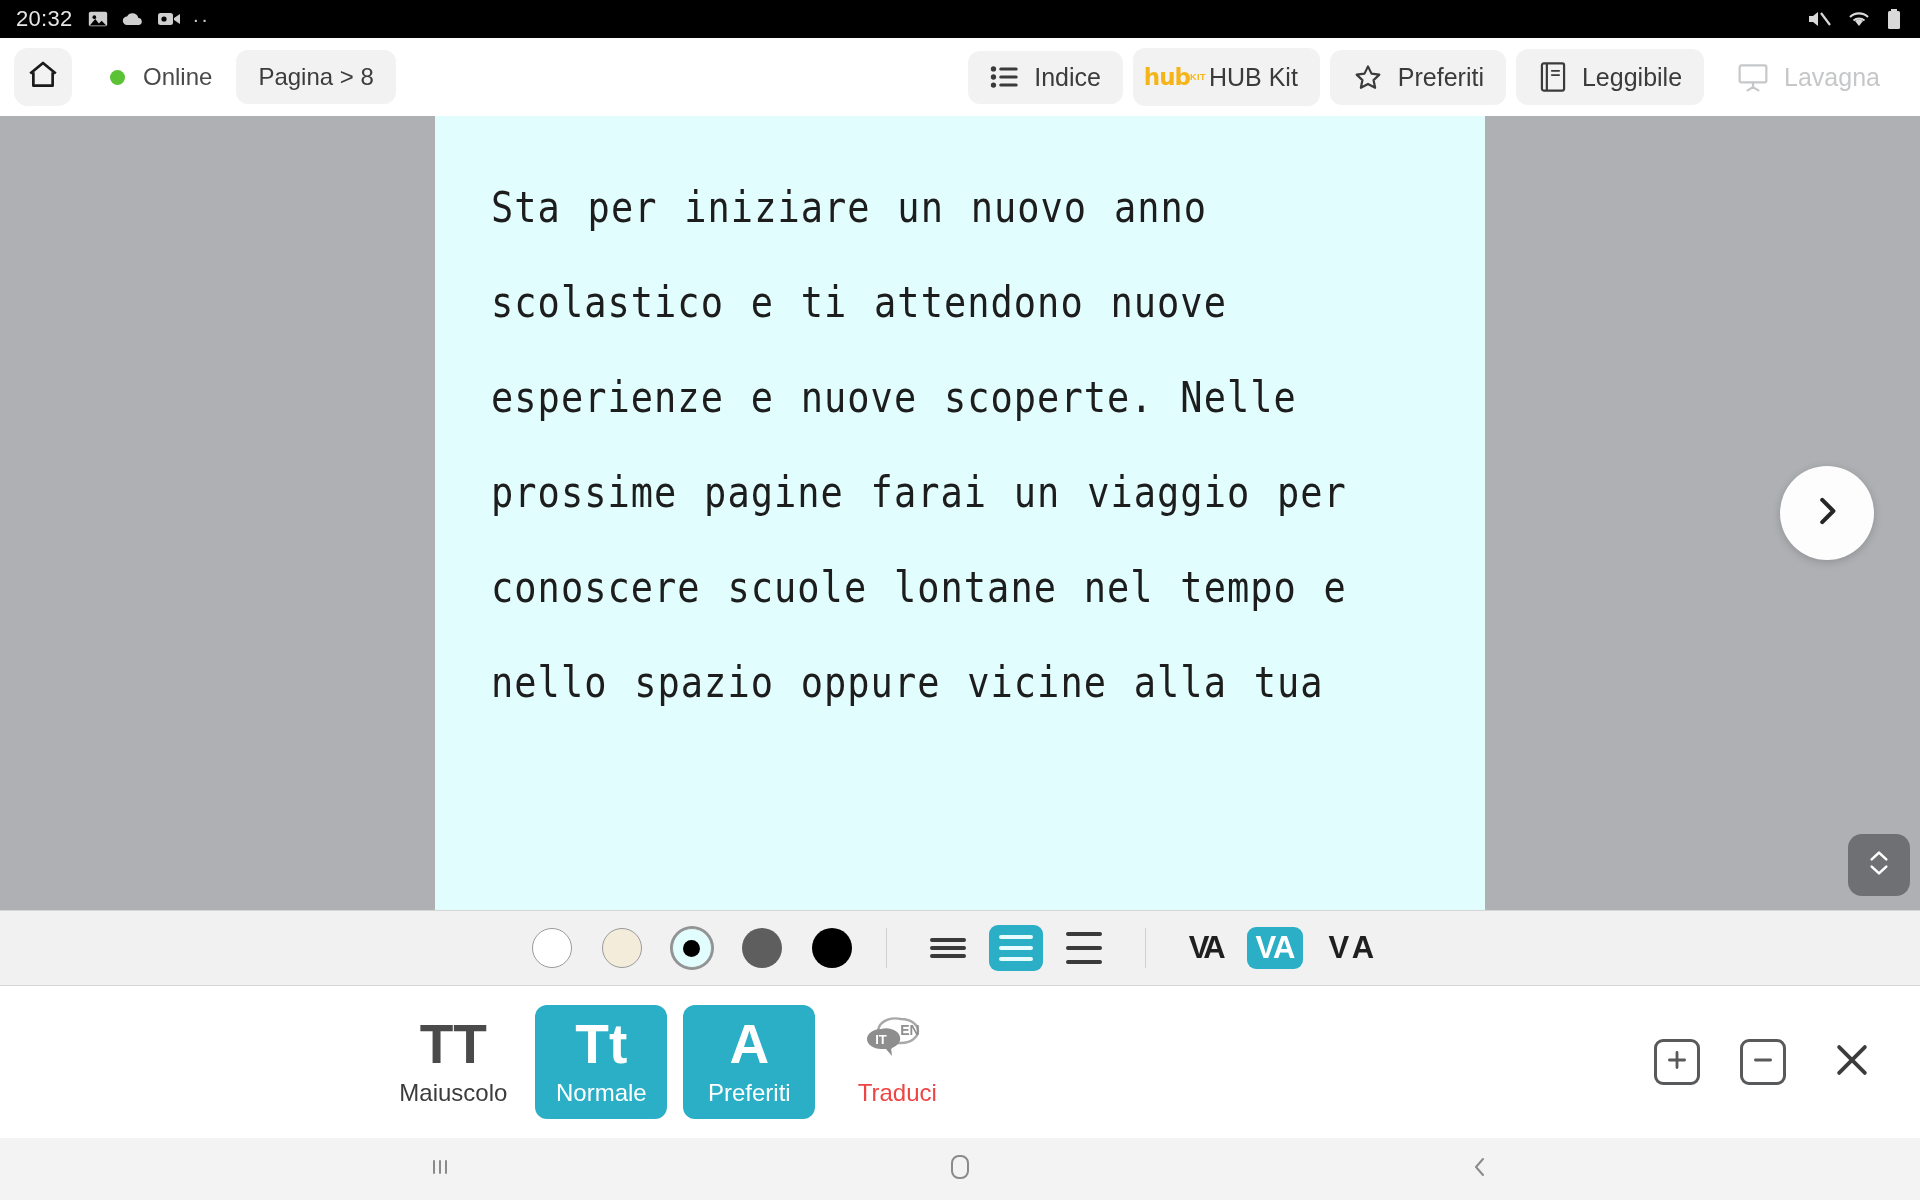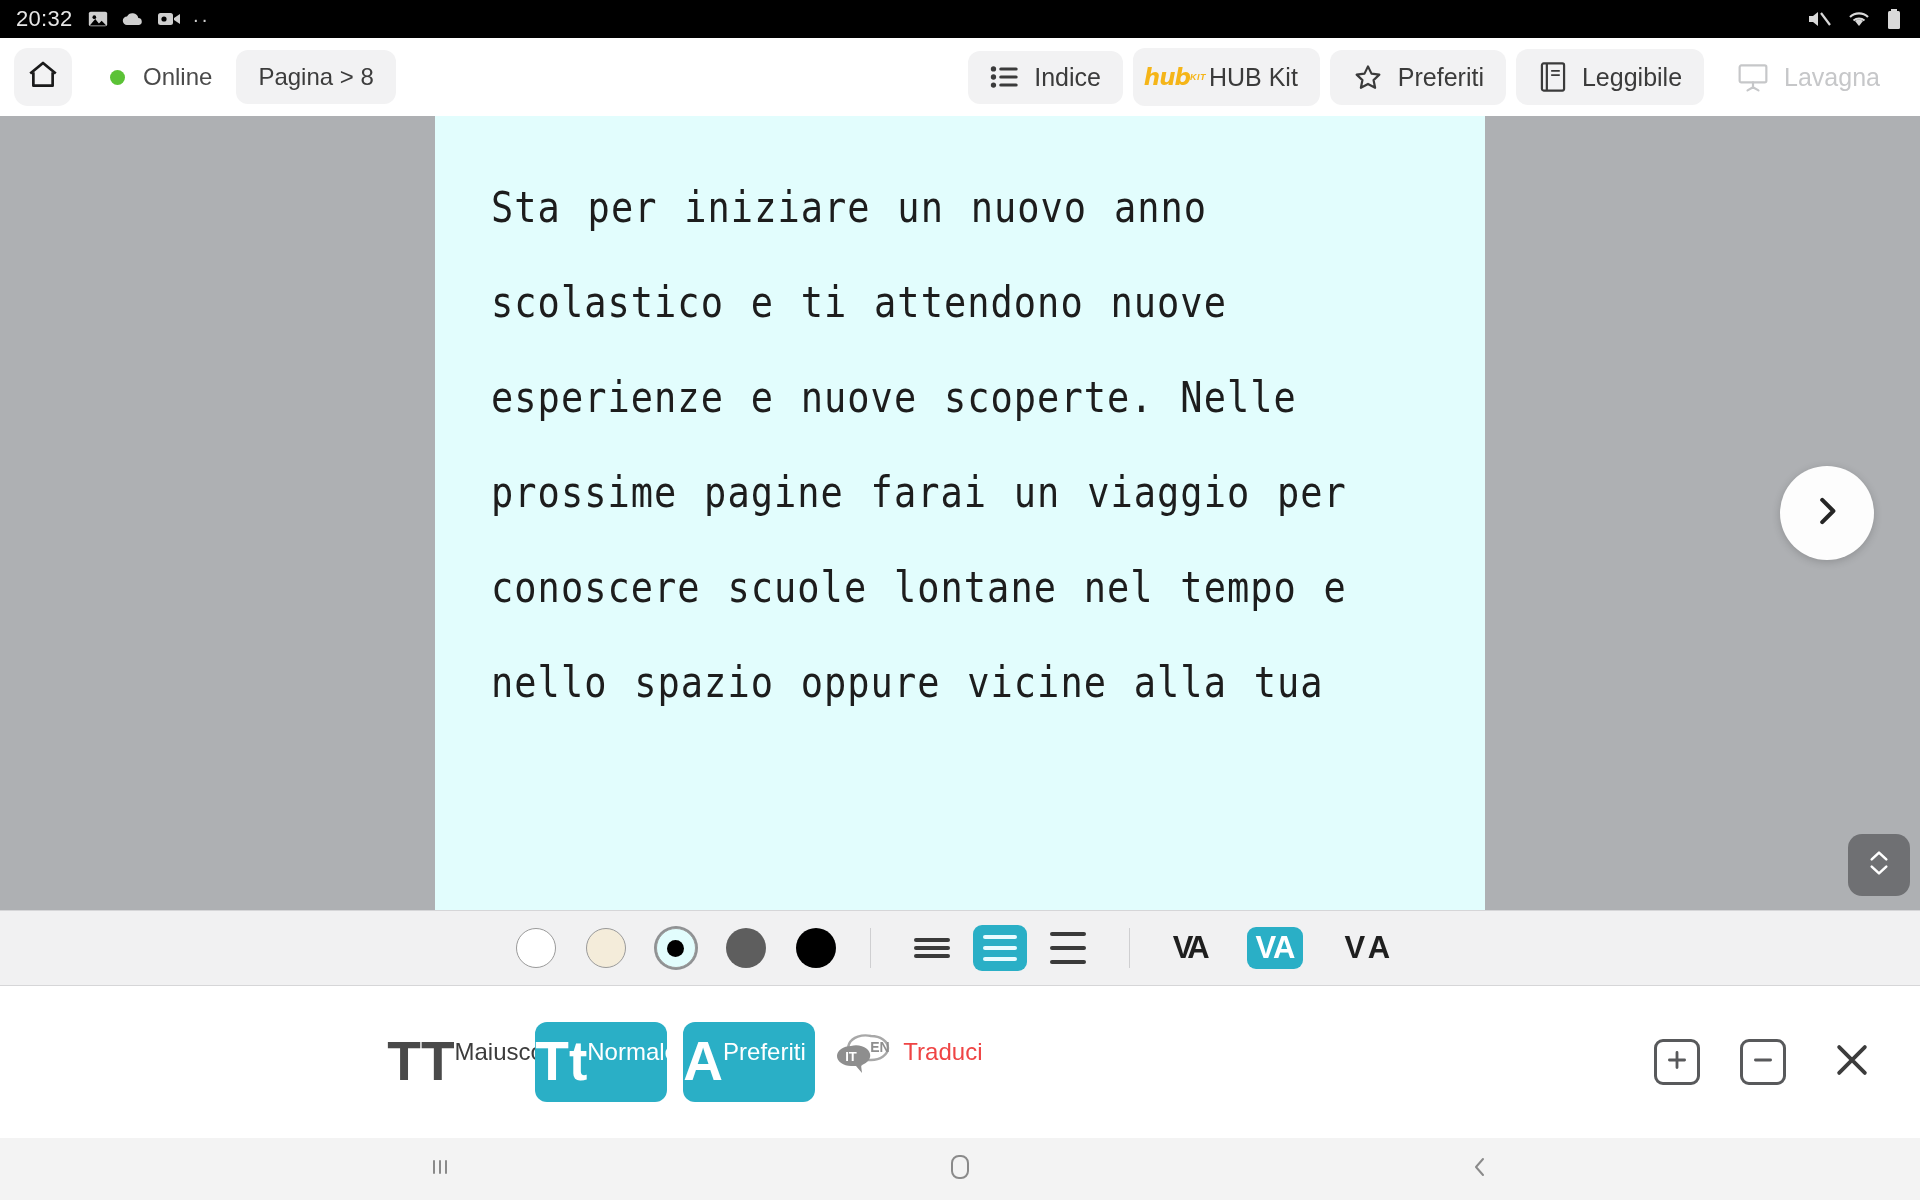--- a/index.html
+++ b/index.html
@@ -46,21 +46,21 @@
     padding: 13px 22px; font-size: 24px; color: #3c3c3c; white-space: nowrap;
   }
   .header-spacer { flex: 1; }
   .hdr-actions { display: flex; align-items: center; gap: 10px; }
   .hdr-btn {
     display: flex; align-items: center; gap: 14px;
     background: #f2f2f3; border-radius: 12px; padding: 12px 22px;
     font-size: 25px; color: #3b3b3b; white-space: nowrap;
   }
   .hdr-btn.disabled { background: transparent; color: #c6c7c9; }
-  .hdr-btn .hb-icon { display: flex; align-items: center; justify-content: center; flex: 0 0 auto; font-style: italic; }
+  .hdr-btn .hb-icon { display: flex; align-items: center; justify-content: center; flex: 0 0 auto; }
 
   
   .hubkit-logo { position: relative; width: 40px; height: 34px; }
   .hubkit-logo .hk-word {
     font-size: 23px; font-weight: bold; color: #f5b518;
     font-family: "DejaVu Sans", sans-serif; line-height: 22px; letter-spacing: -1px;
   }
   .hubkit-logo .hk-kit {
     font-size: 9px; font-weight: bold; color: #f5b518; text-align: left;
     letter-spacing: .5px; line-height: 9px;
@@ -116,39 +116,39 @@
   .swatch-dot { width: 17px; height: 17px; border-radius: 50%; background: #000; }
   .tool-sep { width: 1px; height: 40px; background: #cfcfd1; margin: 0 34px; }
   .lines-group { display: flex; align-items: center; gap: 14px; }
   .lines-btn {
     width: 54px; height: 46px; border-radius: 9px;
     display: flex; flex-direction: column; align-items: center; justify-content: center;
   }
   .lines-btn.active { background: #2aafc6; }
   .lines-btn .bar { height: 4px; border-radius: 2px; background: #3a3a3a; }
   .lines-btn.active .bar { background: #e8fbff; }
-  .va-group { display: flex; align-items: center; gap: 32px; }
+  .va-group { display: flex; align-items: center; gap: 16px; }
   .va-btn {
     font-size: 31px; font-weight: bold; color: #1f1f1f;
     padding: 4px 9px; border-radius: 9px; line-height: 34px;
     font-family: "Liberation Sans", sans-serif;
   }
   .va-btn.tight { letter-spacing: -4px; }
   .va-btn.normal { letter-spacing: -1px; background: #2aafc6; color: #ffffff; }
   .va-btn.wide { letter-spacing: 5px; }
 
   
   .tools-row2 {
     flex: 0 0 152px; height: 152px; background: #ffffff;
     display: flex; align-items: center; padding: 0 42px;
     position: relative; z-index: 5;
   }
   .modes { display: flex; align-items: flex-start; gap: 16px; margin: 0 auto; }
   .mode {
-    width: 132px; display: flex; flex-direction: row; align-items: flex-start;
+    width: 132px; display: flex; flex-direction: column; align-items: center;
     border-radius: 12px; padding: 10px 0 12px 0;
   }
   .mode.active { background: #2aafc6; }
   .mode .glyph {
     font-size: 55px; font-weight: bold; color: #4a4a4a; line-height: 58px;
     font-family: "Liberation Sans", sans-serif;
   }
   .mode.active .glyph { color: #ffffff; }
   .mode .m-label { font-size: 24px; color: #3c3c3c; margin-top: 6px; }
   .mode.active .m-label { color: #ffffff; }

